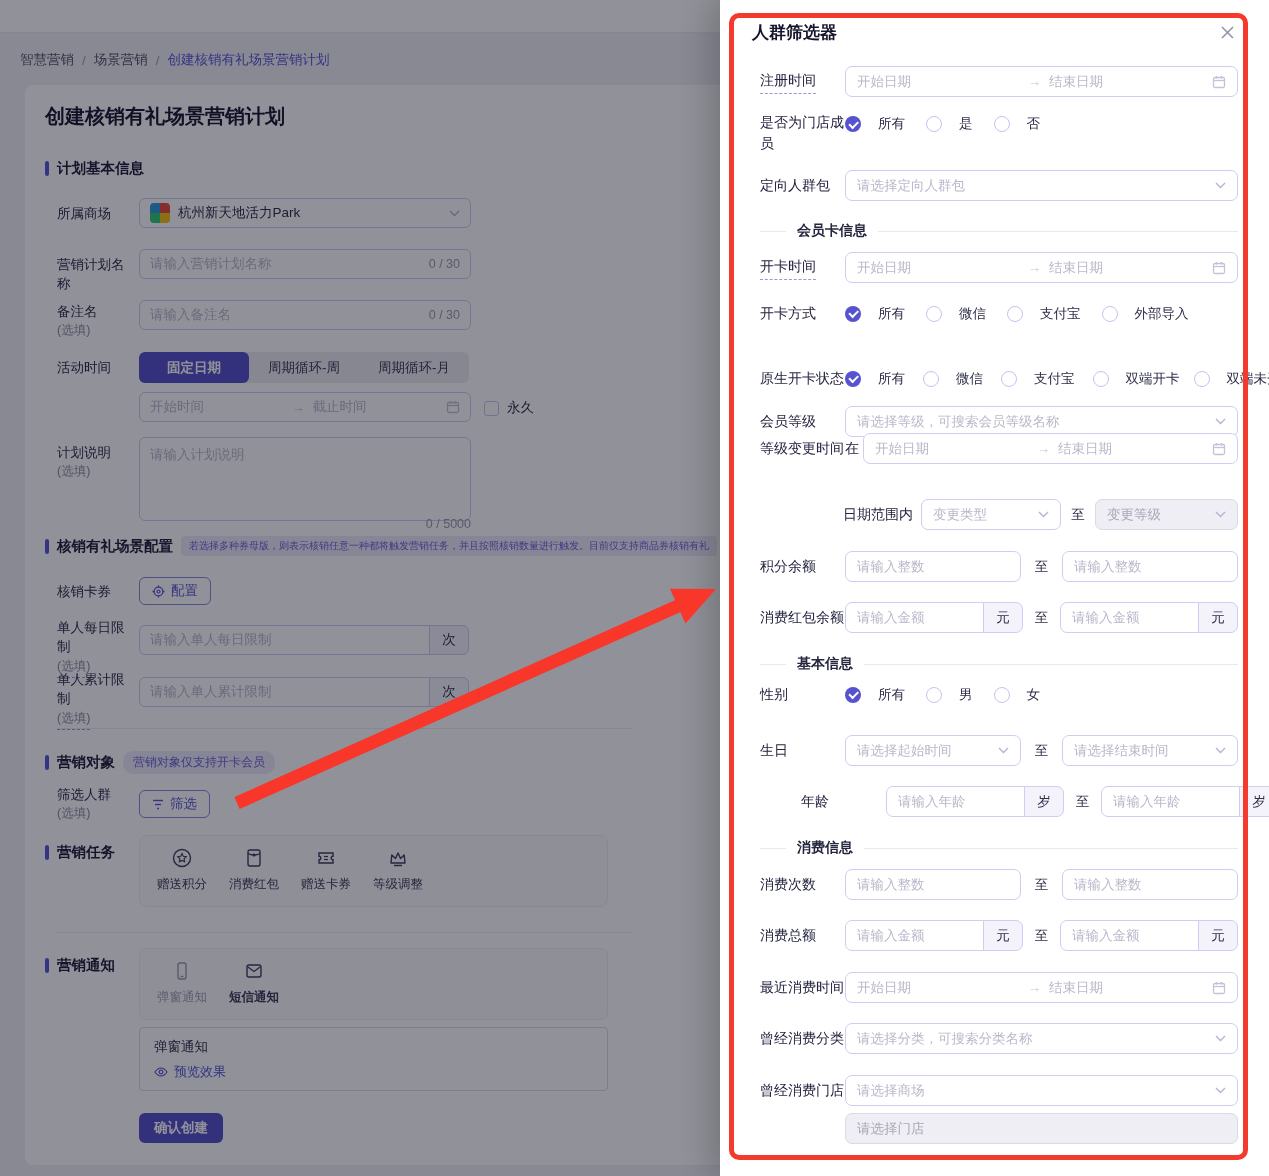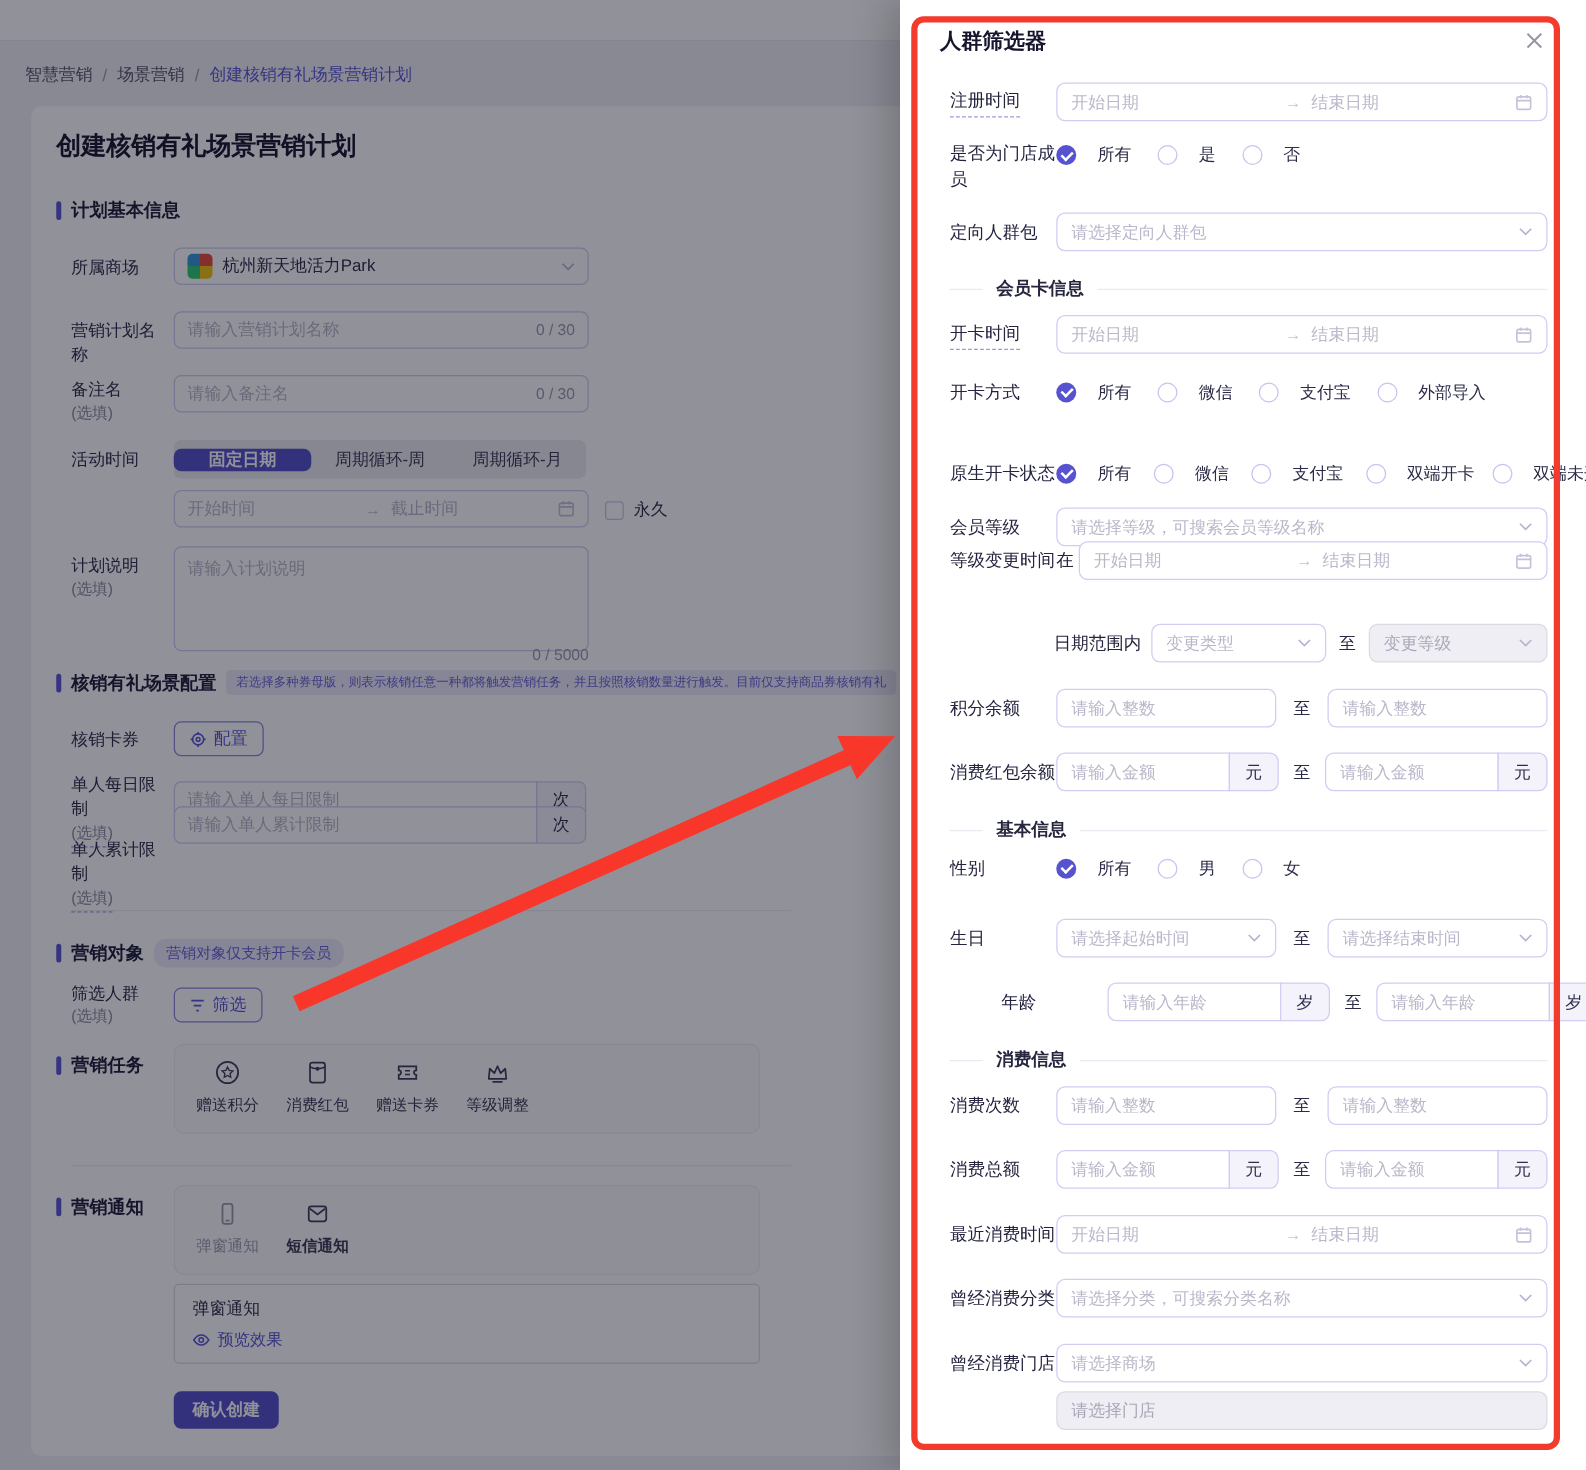--- a/index.html
+++ b/index.html
@@ -19,21 +19,21 @@
   .flabel{position:absolute;left:32px;width:80px;font-size:13.5px;color:#2c2c48;line-height:19px;}
   .optional{color:#8b8b9f;font-size:12.5px;}
   .dashed2{border-bottom:1px dashed #9a97d9;display:inline-block;padding-bottom:1px;}
   .ctrl{position:absolute;left:114px;}
   .inp{height:30px;border:1px solid #cfcdf2;border-radius:6px;background:#fff;display:flex;align-items:center;padding:0 10px;font-size:13.5px;box-sizing:border-box;}
   .ph{color:#b9b8ca;flex:1;white-space:nowrap;overflow:hidden;}
   .val{color:#2c2c48;flex:1;white-space:nowrap;}
   .cnt{color:#9b9aad;font-size:12.5px;margin-left:8px;flex-shrink:0;}
   .darr{color:#c3c2d8;margin:0 8px;font-size:13px;flex-shrink:0;}
   .icon{display:inline-flex;align-items:center;justify-content:center;flex-shrink:0;}
-  .tabs{display:flex;background:#ededf2;border-radius:6px;height:31px;width:330px;align-items:center;}
+  .tabs{display:flex;background:#ededf2;border-radius:6px;height:31px;width:330px;}
   .tab{width:110px;display:flex;align-items:center;justify-content:center;font-size:13.5px;color:#3a3a55;cursor:pointer;}
   .tab.active{background:#5550c8;color:#fff;border-radius:6px;font-weight:bold;}
   .cb{width:15px;height:15px;border:1px solid #c9c7ea;border-radius:3px;background:#fff;box-sizing:border-box;flex-shrink:0;}
   .ta{height:84px;align-items:flex-start;padding-top:8px;}
   .pill{background:#ecebf9;color:#6a63d8;border-radius:4px;padding:3px 8px;font-size:10px;white-space:nowrap;}
   .badge{background:#ecebf9;color:#6a63d8;border-radius:10px;padding:3px 10px;font-size:12px;white-space:nowrap;}
   .btn-outline{border:1px solid #8a87dd;color:#5856d6;background:#fff;border-radius:6px;height:26px;display:inline-flex;align-items:center;gap:6px;padding:0 12px;font-size:13.5px;cursor:pointer;}
   .hr{position:absolute;left:32px;width:576px;height:1px;background:#ededf2;}
   .taskcard{position:absolute;left:114px;width:469px;height:72px;background:#fbfbfd;border:1px solid #efeff5;border-radius:8px;box-sizing:border-box;}
   .taskrow{display:flex;padding:11px 0 0 6px;}
@@ -195,21 +195,21 @@
       <div class="inp" style="flex:1;border-radius:6px 0 0 6px;">
         <span class="ph">请输入单人每日限制</span>
       </div>
       <div class="sfx" style="height:30px;border-radius:0 6px 6px 0;">次</div>
     </div>
 
     <div class="flabel" style="top:585px;">
       <div>单人累计限制</div>
       <div class="optional dashed2">(选填)</div>
     </div>
-    <div class="ctrl grp" style="top:560px;width:330px;align-items:flex-end;">
+    <div class="ctrl grp" style="top:592px;width:330px;align-items:flex-end;">
       <div class="inp" style="flex:1;border-radius:6px 0 0 6px;">
         <span class="ph">请输入单人累计限制</span>
       </div>
       <div class="sfx" style="height:30px;border-radius:0 6px 6px 0;">次</div>
     </div>
 
     <div class="hr" style="top:643px;"></div>
 
     <div class="sec" style="top:666px;">
       <span class="secbar"></span>

